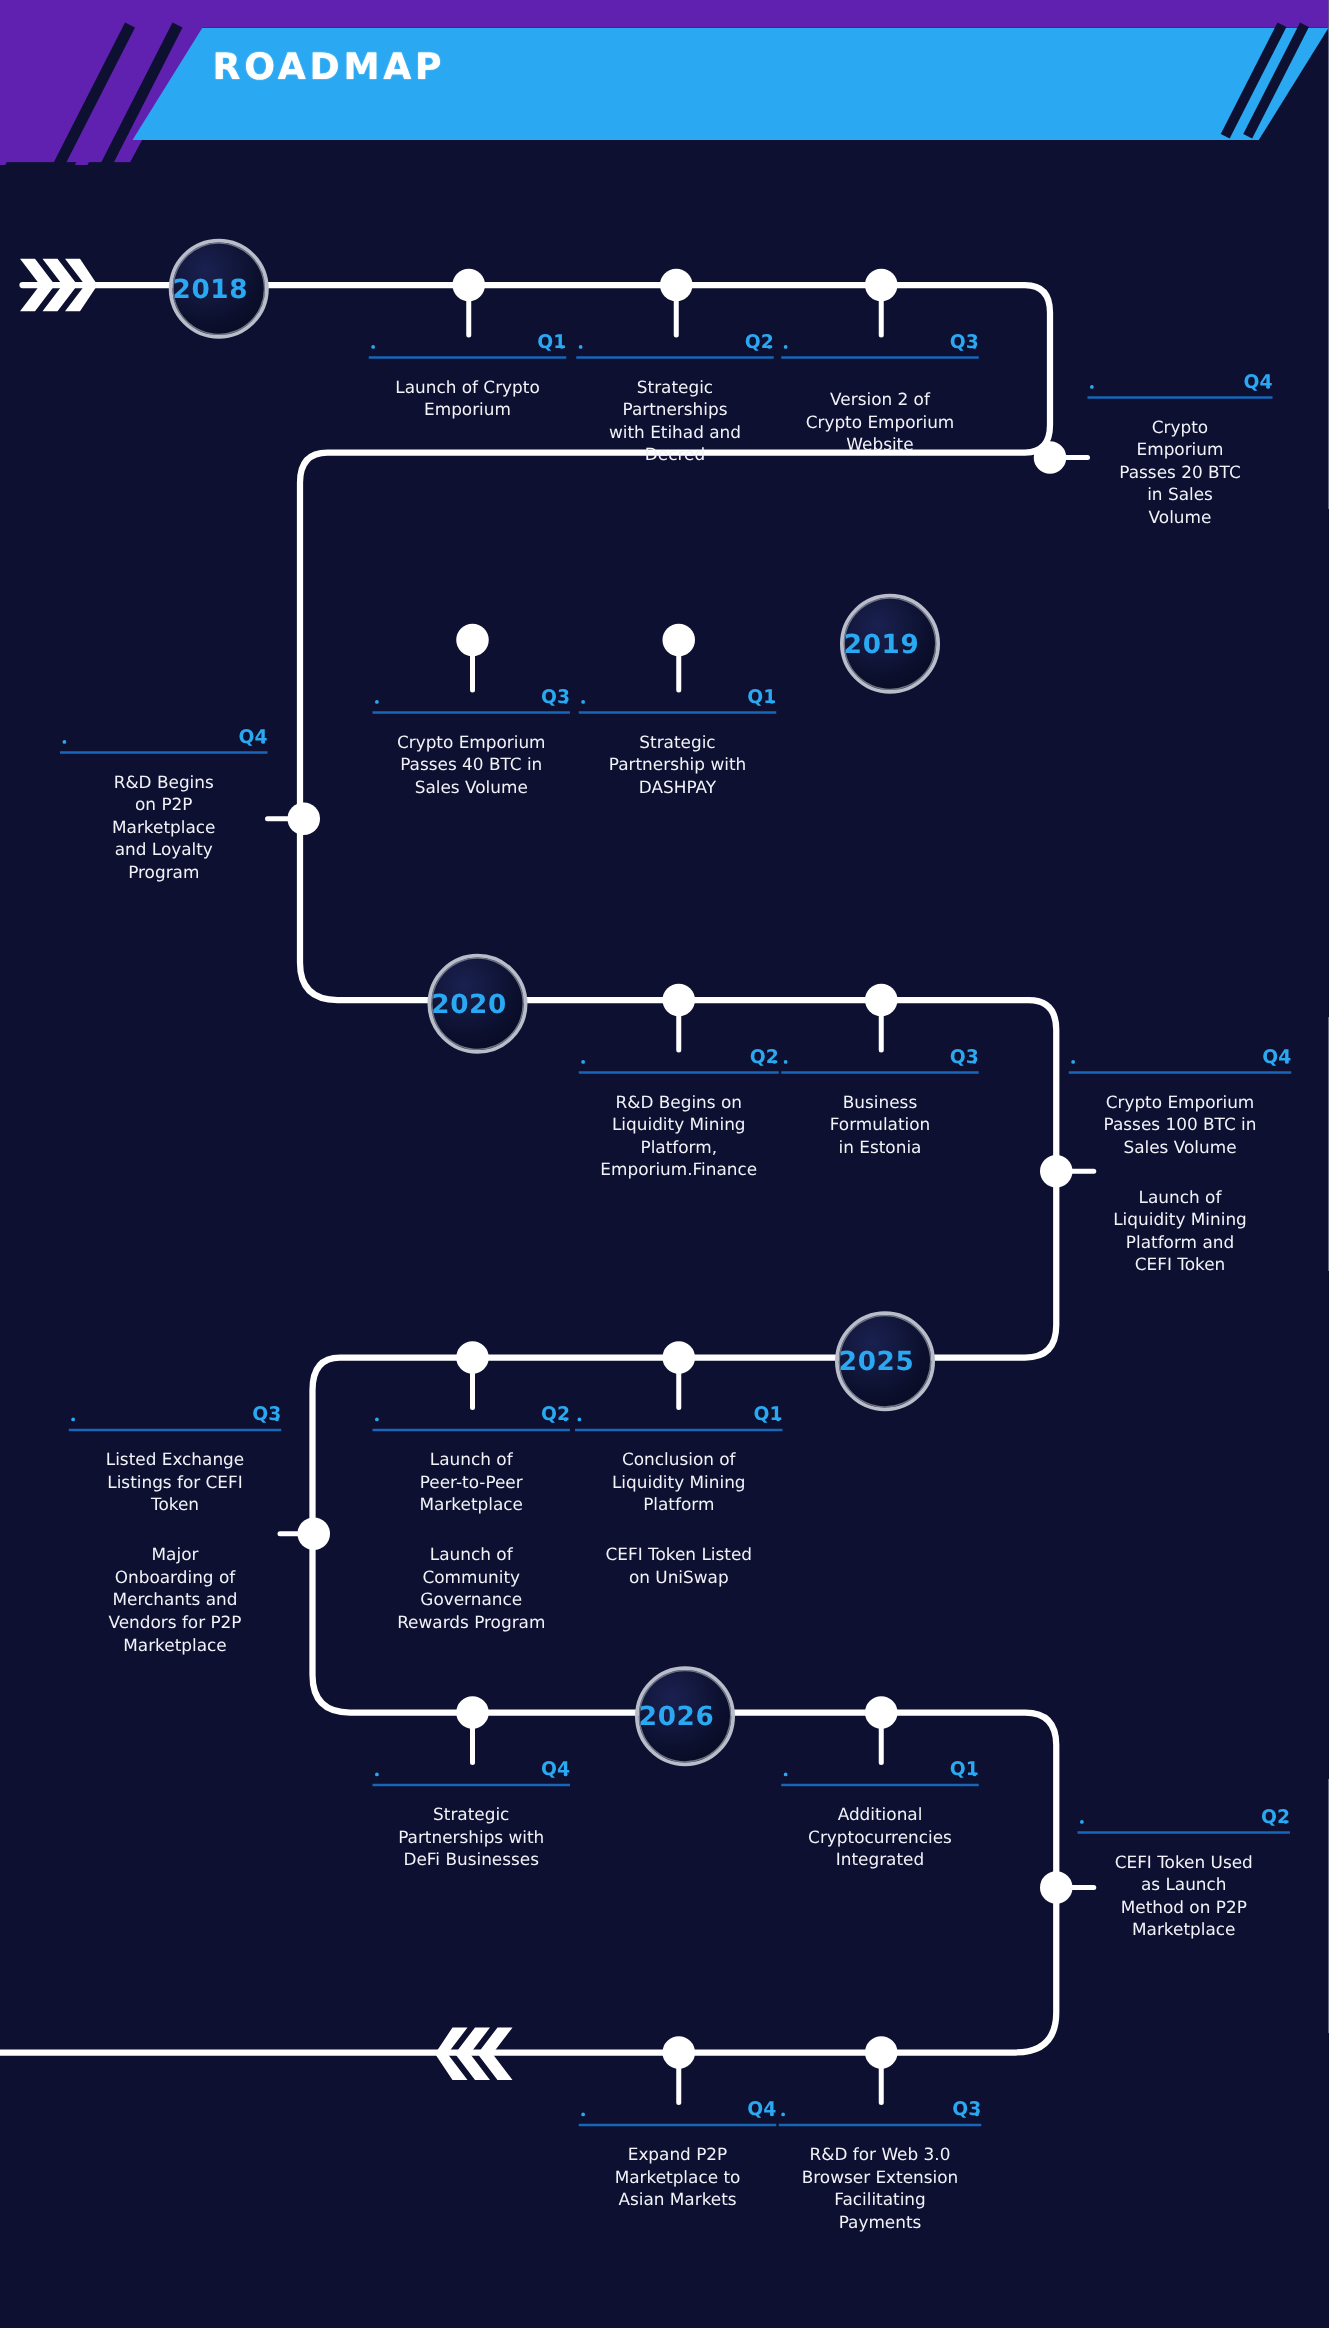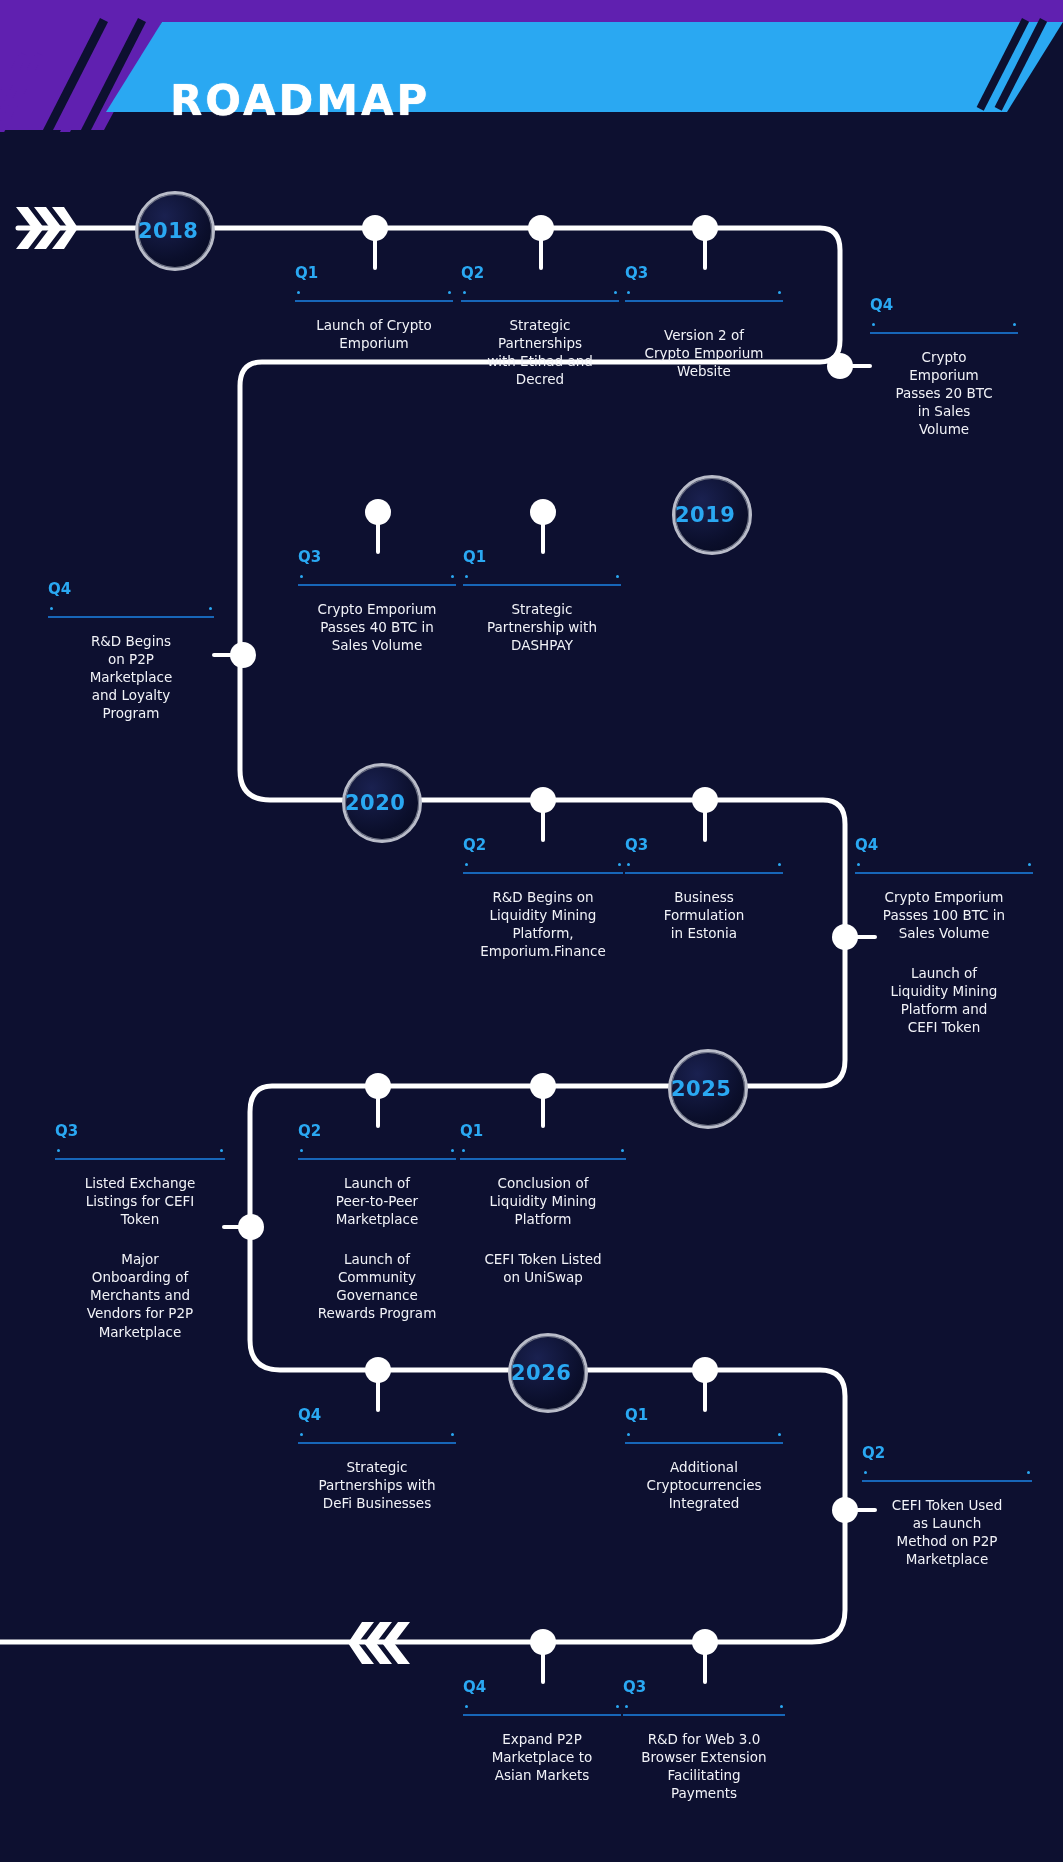--- a/index.html
+++ b/index.html
@@ -24,25 +24,24 @@
     position:absolute;left:0;top:22px;width:1063px;height:90px;
     background:#2aa8f2;
     clip-path:polygon(162px 0, 1063px 0, 1007px 90px, 106px 90px);
   }
   .stripe{position:absolute;background:#6020b0;}
   .stripe.dark{background:#0d1030;}
   .hdr-title{
     position:absolute;left:170px;top:36px;
     font-family:"DejaVu Sans", sans-serif;
     font-weight:bold;
-    font-size:42px;
+    font-size:29px;
     letter-spacing:3px;
     color:#ffffff;
     text-shadow:0 0 1px #fff;
-    margin-top:40px;
   }
 
   
   #track{position:absolute;left:0;top:0;width:1063px;height:1862px;}
 
   
   .year{
     position:absolute;
     width:74px;height:74px;
     border-radius:50%;
@@ -65,26 +64,26 @@
     position:absolute;width:26px;height:26px;border-radius:50%;
     background:#ffffff;z-index:5;
   }
   .stem{position:absolute;width:4px;background:#ffffff;z-index:4;border-radius:2px;}
   .stem-h{position:absolute;height:4px;background:#ffffff;z-index:4;border-radius:2px;}
 
   
   .qblock{position:absolute;z-index:7;}
   .qlabel{
     position:relative;
-    text-align:left;
+    text-align:right;
     font-family:"DejaVu Sans", sans-serif;
     font-weight:bold;
     font-size:15px;
     color:#2aa8f2;
-    padding-bottom:18px;
+    padding-bottom:3px;
     border-bottom:2px solid #1766b8;
   }
   .qlabel::before,.qlabel::after{
     content:"";position:absolute;bottom:6px;width:3px;height:3px;border-radius:50%;
     background:#2aa8f2;
   }
   .qlabel::before{left:2px;}
   .qlabel::after{right:2px;}
   .qtext{
     margin-top:14px;

